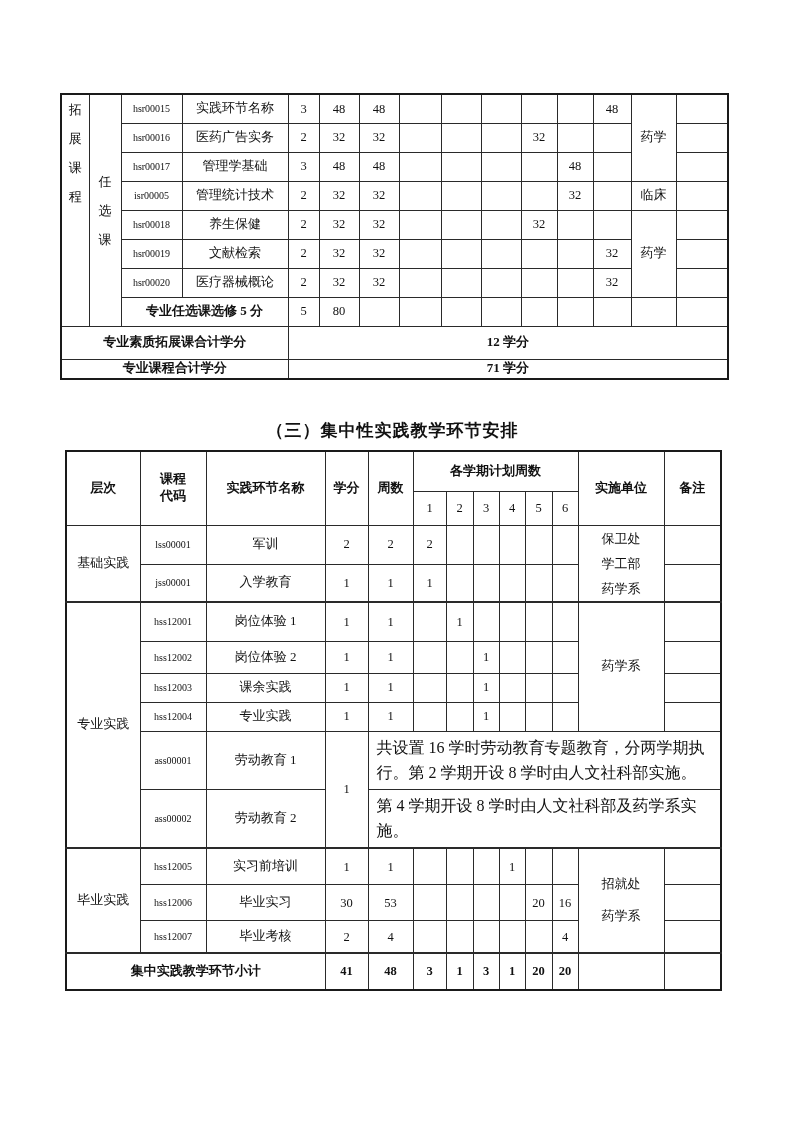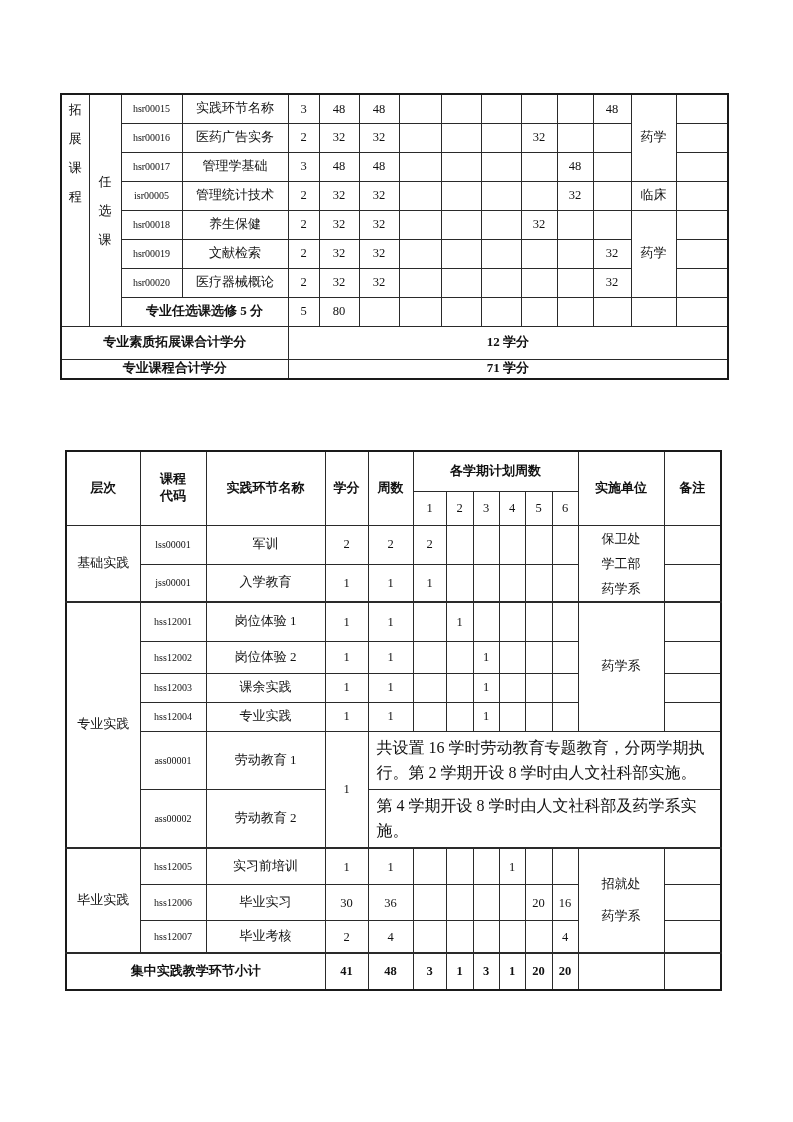--- a/index.html
+++ b/index.html
@@ -174,20 +174,21 @@
       <td colspan="4" class="b">专业素质拓展课合计学分</td>
       <td colspan="11" class="b">12 学分</td>
     </tr>
     <tr style="height:20px">
       <td colspan="4" class="b">专业课程合计学分</td>
       <td colspan="11" class="b">71 学分</td>
     </tr>
     </tbody>
   </table>
 
+  <div class="t2-title">（三）集中性实践教学环节安排</div>
 
   <table class="t2">
     <colgroup>
       <col style="width:74px">
         <col style="width:66px">
         <col style="width:119px">
       <col style="width:43px">
         <col style="width:45px">
       <col style="width:33px">
         <col style="width:27px">
@@ -326,21 +327,21 @@
       <td class="num"></td>
       <td class="num"></td>
       <td rowspan="3" class="pre lh32">招就处
 药学系</td>
       <td></td>
     </tr>
     <tr style="height:36px">
       <td class="code">hss12006</td>
       <td>毕业实习</td>
       <td class="num">30</td>
-      <td class="num">36</td>
+      <td class="num">53</td>
       <td class="num"></td>
       <td class="num"></td>
       <td class="num"></td>
       <td class="num"></td>
       <td class="num">20</td>
       <td class="num">16</td>
       <td></td>
     </tr>
     <tr style="height:32px">
       <td class="code">hss12007</td>

